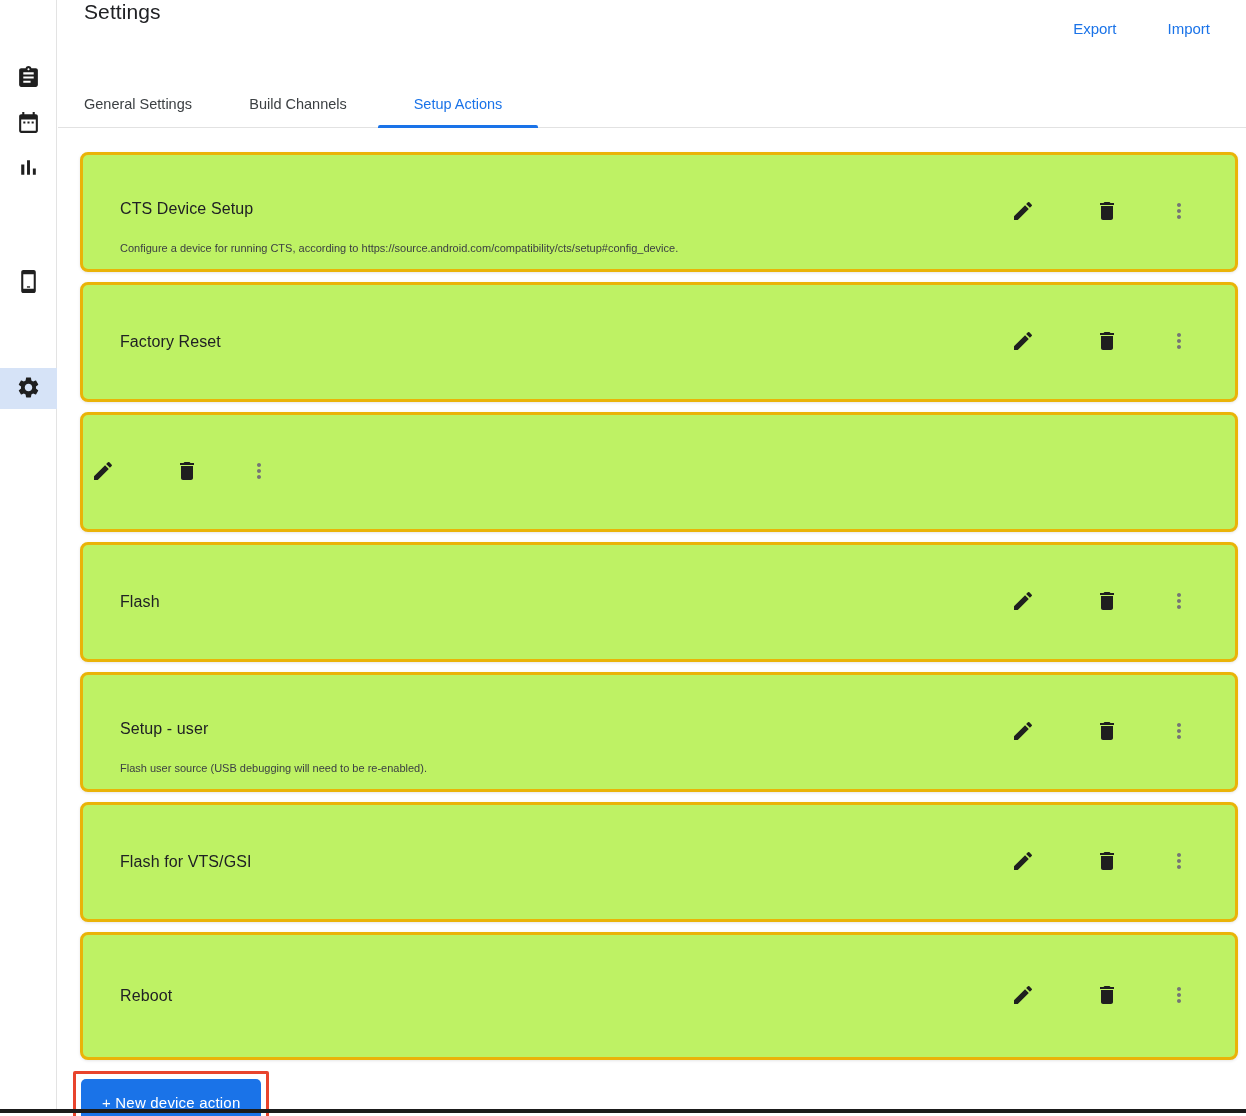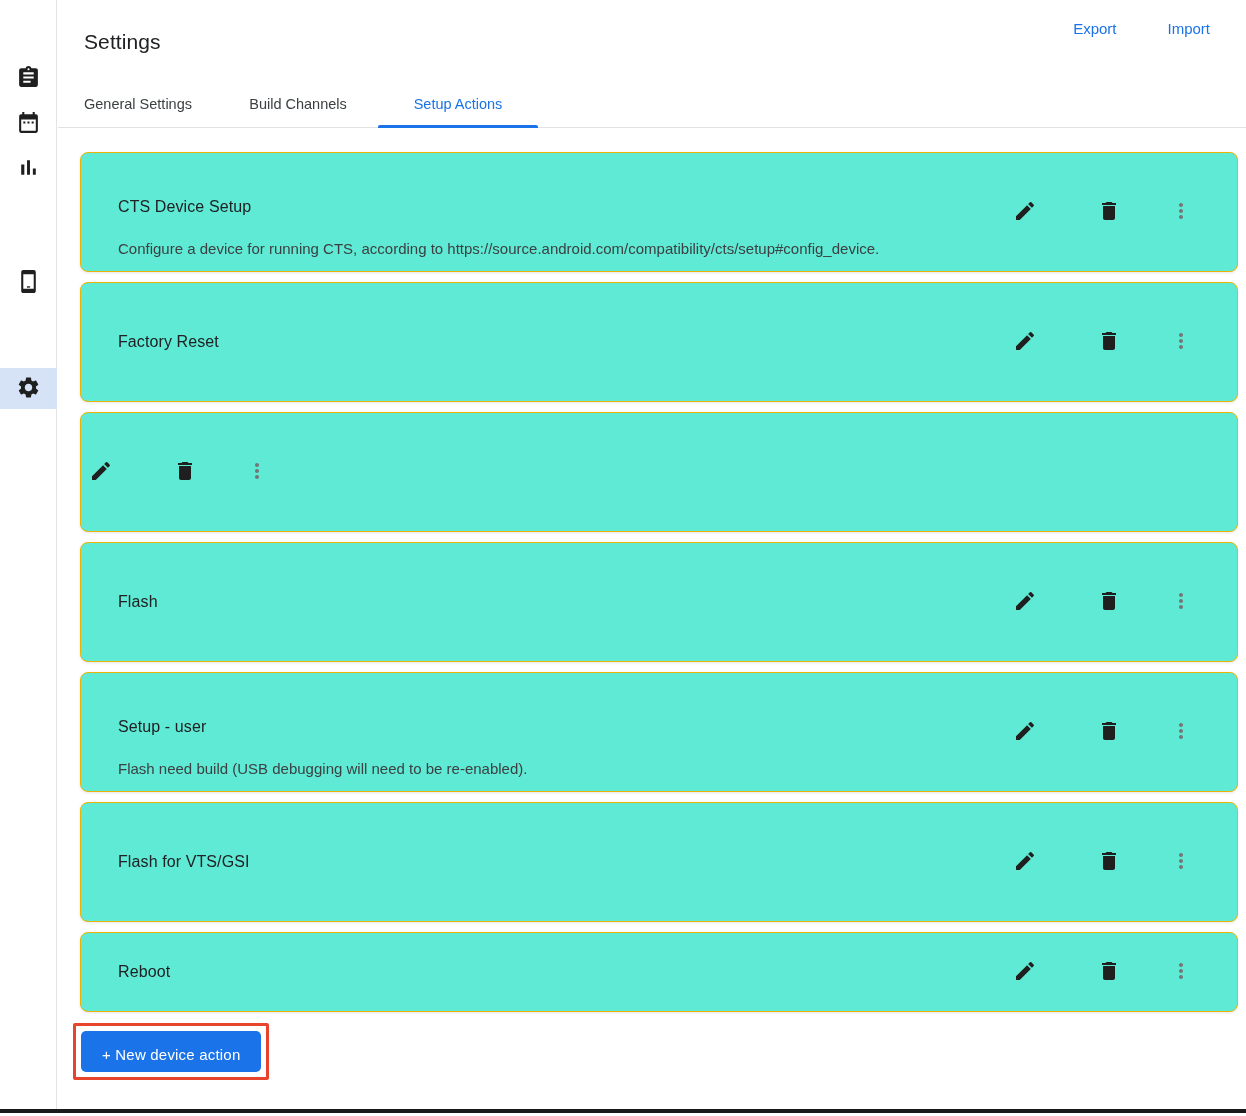--- a/index.html
+++ b/index.html
@@ -15,45 +15,45 @@
               background:none; border:none; cursor:pointer; }
   .nav-item svg { width:25px; height:25px; fill:#1f1f1f; }
   .nav-item.selected { background:#d6e3f7; }
   .top-sliver { position:absolute; left:62px; top:0; width:15px; height:4px;
                 background:#2a2a2a; transform:skewX(-32deg); }
 
   
   .main { position:absolute; left:58px; top:0; width:1188px; height:1109px; background:#fff; }
 
   .header { position:relative; height:81px; }
-  .page-title { position:absolute; left:26px; top:30px; font-size:21px;
+  .page-title { position:absolute; left:26px; top:0; font-size:21px;
                 font-weight:400; color:#202124; letter-spacing:.1px; }
   .header-links { position:absolute; right:36px; top:20px; display:flex; gap:51px; }
   .text-link { background:none; border:none; cursor:pointer; font-family:inherit;
                font-size:15px; font-weight:500; color:#1a73e8; }
 
   .tabbar { display:flex; height:47px; border-bottom:1px solid #e2e2e2; }
   .tab { position:relative; width:160px; display:flex; align-items:center; justify-content:center;
          background:none; border:none; cursor:pointer; font-family:Liberation Sans, sans-serif;
          font-size:14.5px; font-weight:500; color:#3c4043; }
   .tab.active { color:#1a73e8; }
   .tab.active::after { content:""; position:absolute; left:0; right:0; bottom:-1px;
                        height:3px; background:#1a73e8; border-radius:2px 2px 0 0; }
 
   .content { padding:24px 8px 0 22px; }
 
   
-  .card { height:120px; background:#5eead4; border:1px solid #eab308; border-radius:8px;
+  .card { height:120px; background:#bef264; border:3px solid #eab308; border-radius:8px;
           box-shadow:0 1px 3px rgba(60,64,67,.13); margin-bottom:10px;
           display:flex; align-items:stretch; }
-  .card.last { height:80px; }
+  .card.last { height:128px; }
   .card-main { flex:1; padding:45px 0 0 37px; overflow:hidden; }
   .card.no-desc .card-main { display:flex; align-items:center; padding-top:0; }
   .card-title { font-size:16px; color:#202124; letter-spacing:.1px; }
-  .card-desc { margin-top:24px; font-size:15px; color:#3c4043; }
+  .card-desc { margin-top:24px; font-size:11px; color:#3c4043; }
   .card-actions { display:flex; align-items:center; padding-right:36px; }
   .icon-btn { width:40px; height:40px; display:flex; align-items:center; justify-content:center;
               background:none; border:none; cursor:pointer; border-radius:50%; }
   .icon-btn svg { width:24px; height:24px; }
   .edit-btn { margin-right:44px; }
   .delete-btn { margin-right:32px; }
   .dark-icon { fill:#1f1f1f; }
   .gray-icon { fill:#757575; }
 
   
@@ -202,21 +202,21 @@
       <button class="icon-btn more-btn">
         <span><svg viewBox="0 0 24 24" class="gray-icon">
                     <path d="M12 8c1.1 0 2-.9 2-2s-.9-2-2-2-2 .9-2 2 .9 2 2 2zm0 2c-1.1 0-2 .9-2 2s.9 2 2 2 2-.9 2-2-.9-2-2-2zm0 6c-1.1 0-2 .9-2 2s.9 2 2 2 2-.9 2-2-.9-2-2-2z"></path>
                   </svg></span>
       </button>
     </div>
   </div>
           <div class="card">
     <div class="card-main">
       <div class="card-title">Setup - user</div>
-      <div class="card-desc">Flash need build (USB debugging will need to be re-enabled).</div>
+      <div class="card-desc">Flash user source (USB debugging will need to be re-enabled).</div>
     </div>
     <div class="card-actions">
       <button class="icon-btn edit-btn">
         <span><svg viewBox="0 0 24 24" class="dark-icon">
                     <path d="M3 17.25V21h3.75L17.81 9.94l-3.75-3.75L3 17.25zM20.71 7.04c.39-.39.39-1.02 0-1.41l-2.34-2.34a.9959.9959 0 0 0-1.41 0l-1.83 1.83 3.75 3.75 1.83-1.83z"></path>
                   </svg></span>
       </button>
       <button class="icon-btn delete-btn">
         <span><svg viewBox="0 0 24 24" class="dark-icon">
                     <path d="M6 19c0 1.1.9 2 2 2h8c1.1 0 2-.9 2-2V7H6v12zM19 4h-3.5l-1-1h-5l-1 1H5v2h14V4z"></path>

